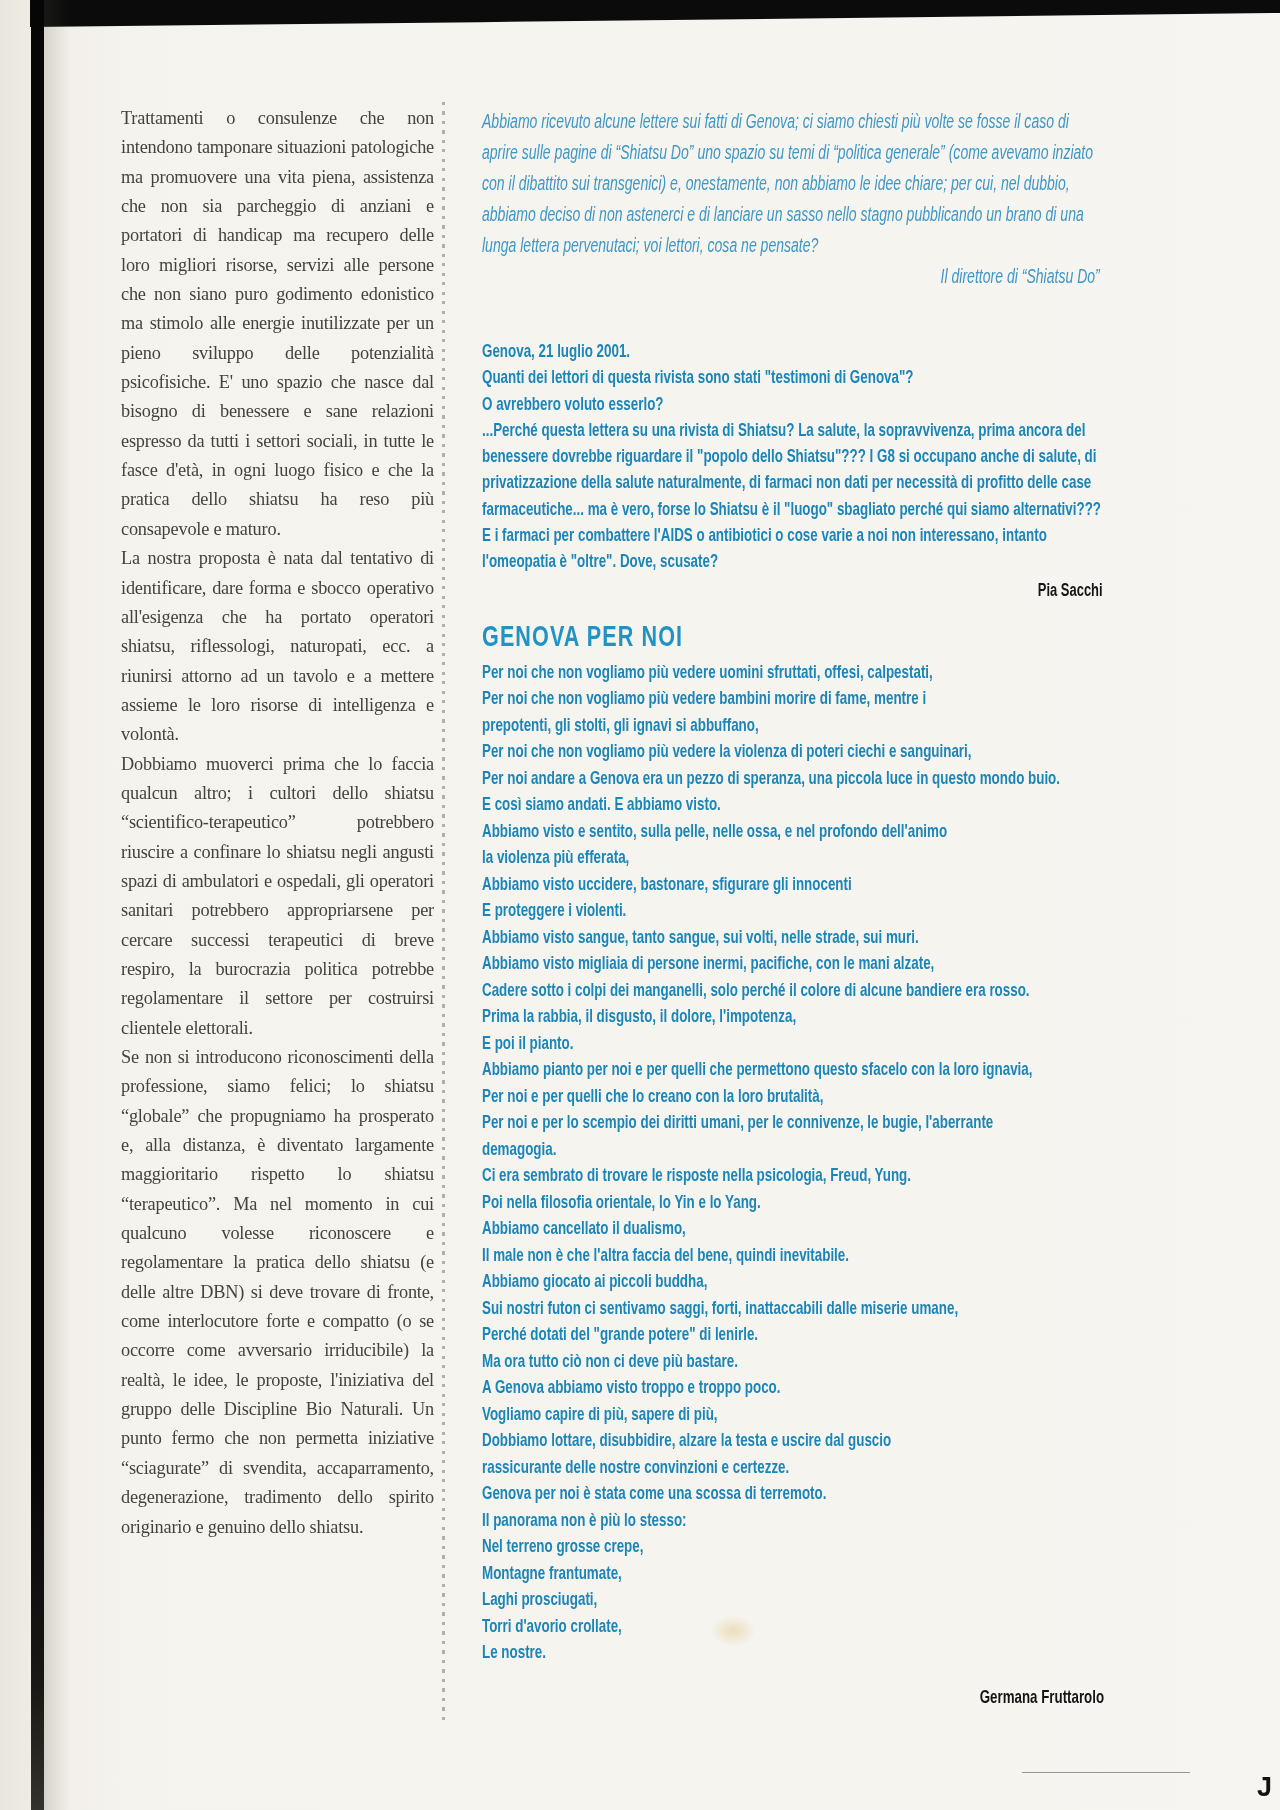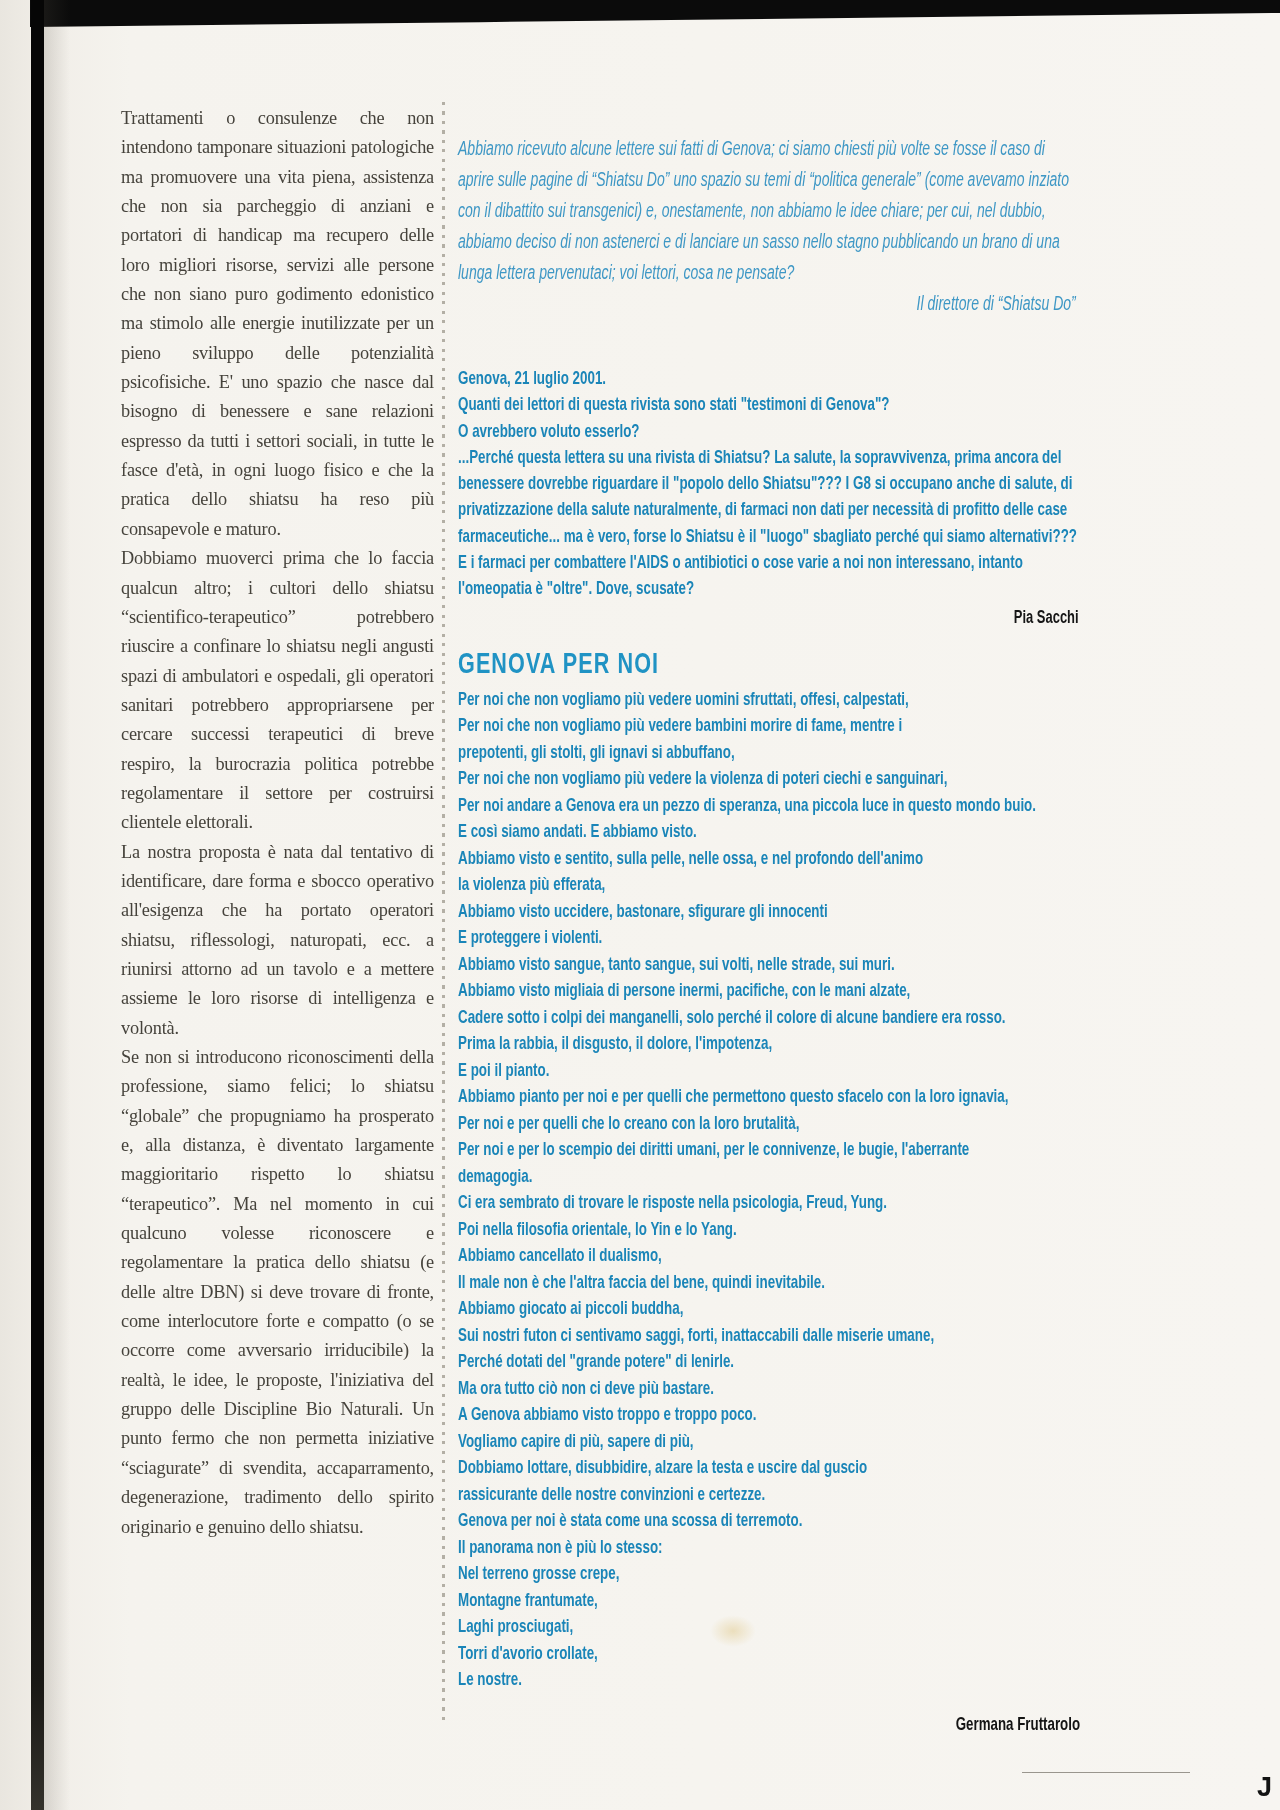--- a/index.html
+++ b/index.html
@@ -33,21 +33,21 @@
     font-size:18.3px; line-height:29.35px; letter-spacing:-0.2px;
     color:#45423b; text-align:justify;
   }
   .left-col p { margin:0; }
   
   .divider {
     position:absolute; left:442px; top:102px; width:3px; height:1624px;
     background:repeating-linear-gradient(180deg,#b3afa5 0px,#b3afa5 3px,rgba(0,0,0,0) 3px,rgba(0,0,0,0) 9.5px);
   }
   
-  .right-col { position:absolute; left:458px; top:106px; width:625px;margin-top:27px; }
+  .right-col { position:absolute; left:482px; top:106px; width:625px; }
   .condensed { width:868px; transform:scaleX(0.72); transform-origin:0 0; }
   .intro {
     margin:0; font-style:italic; font-size:19.5px; line-height:31px;
     color:#3e97c5;
   }
   .intro-sig {
     margin:0; font-style:italic; font-size:19.5px; line-height:31px;
     color:#3e97c5; text-align:right; padding-right:10px;
   }
   .dateline, .bold-line, .letter-body {
@@ -86,22 +86,22 @@
 <body>
 
 <div class="page">
 
   <div class="scan-top"></div>
   <div class="scan-left"></div>
   <div class="gutter-shade"></div>
 
   <div class="left-col">
     <p>Trattamenti o consulenze che non intendono tamponare situazioni patologiche ma promuovere una vita piena, assistenza che non sia parcheggio di anziani e portatori di handicap ma recupero delle loro migliori risorse, servizi alle persone che non siano puro godimento edonistico ma stimolo alle energie inutilizzate per un pieno sviluppo delle potenzialità psicofisiche. E' uno spazio che nasce dal bisogno di benessere e sane relazioni espresso da tutti i settori sociali, in tutte le fasce d'età, in ogni luogo fisico e che la pratica dello shiatsu ha reso più consapevole e maturo.</p>
+    <p>La nostra proposta è nata dal tentativo di identificare, dare forma e sbocco operativo all'esigenza che ha portato operatori shiatsu, riflessologi, naturopati, ecc. a riunirsi attorno ad un tavolo e a mettere assieme le loro risorse di intelligenza e volontà.</p>
     <p>Dobbiamo muoverci prima che lo faccia qualcun altro; i cultori dello shiatsu “scientifico-terapeutico” potrebbero riuscire a confinare lo shiatsu negli angusti spazi di ambulatori e ospedali, gli operatori sanitari potrebbero appropriarsene per cercare successi terapeutici di breve respiro, la burocrazia politica potrebbe regolamentare il settore per costruirsi clientele elettorali.</p>
-    <p>La nostra proposta è nata dal tentativo di identificare, dare forma e sbocco operativo all'esigenza che ha portato operatori shiatsu, riflessologi, naturopati, ecc. a riunirsi attorno ad un tavolo e a mettere assieme le loro risorse di intelligenza e volontà.</p>
     <p>Se non si introducono riconoscimenti della professione, siamo felici; lo shiatsu “globale” che propugniamo ha prosperato e, alla distanza, è diventato largamente maggioritario rispetto lo shiatsu “terapeutico”. Ma nel momento in cui qualcuno volesse riconoscere e regolamentare la pratica dello shiatsu (e delle altre DBN) si deve trovare di fronte, come interlocutore forte e compatto (o se occorre come avversario irriducibile) la realtà, le idee, le proposte, l'iniziativa del gruppo delle Discipline Bio Naturali. Un punto fermo che non permetta iniziative “sciagurate” di svendita, accaparramento, degenerazione, tradimento dello spirito originario e genuino dello shiatsu.</p>
   </div>
 
   <div class="divider"></div>
 
   <div class="right-col">
     <div class="condensed">
       <p class="intro">Abbiamo ricevuto alcune lettere sui fatti di Genova;  ci siamo chiesti più volte se fosse il caso di aprire sulle pagine di “Shiatsu Do” uno spazio su temi di “politica generale” (come avevamo inziato con il dibattito sui transgenici) e, onestamente, non abbiamo le idee chiare; per cui, nel dubbio, abbiamo deciso di non astenerci e di lanciare un sasso nello stagno pubblicando un brano di una lunga lettera pervenutaci; voi lettori, cosa ne pensate?</p>
       <p class="intro-sig">Il direttore di “Shiatsu Do”</p>
 

